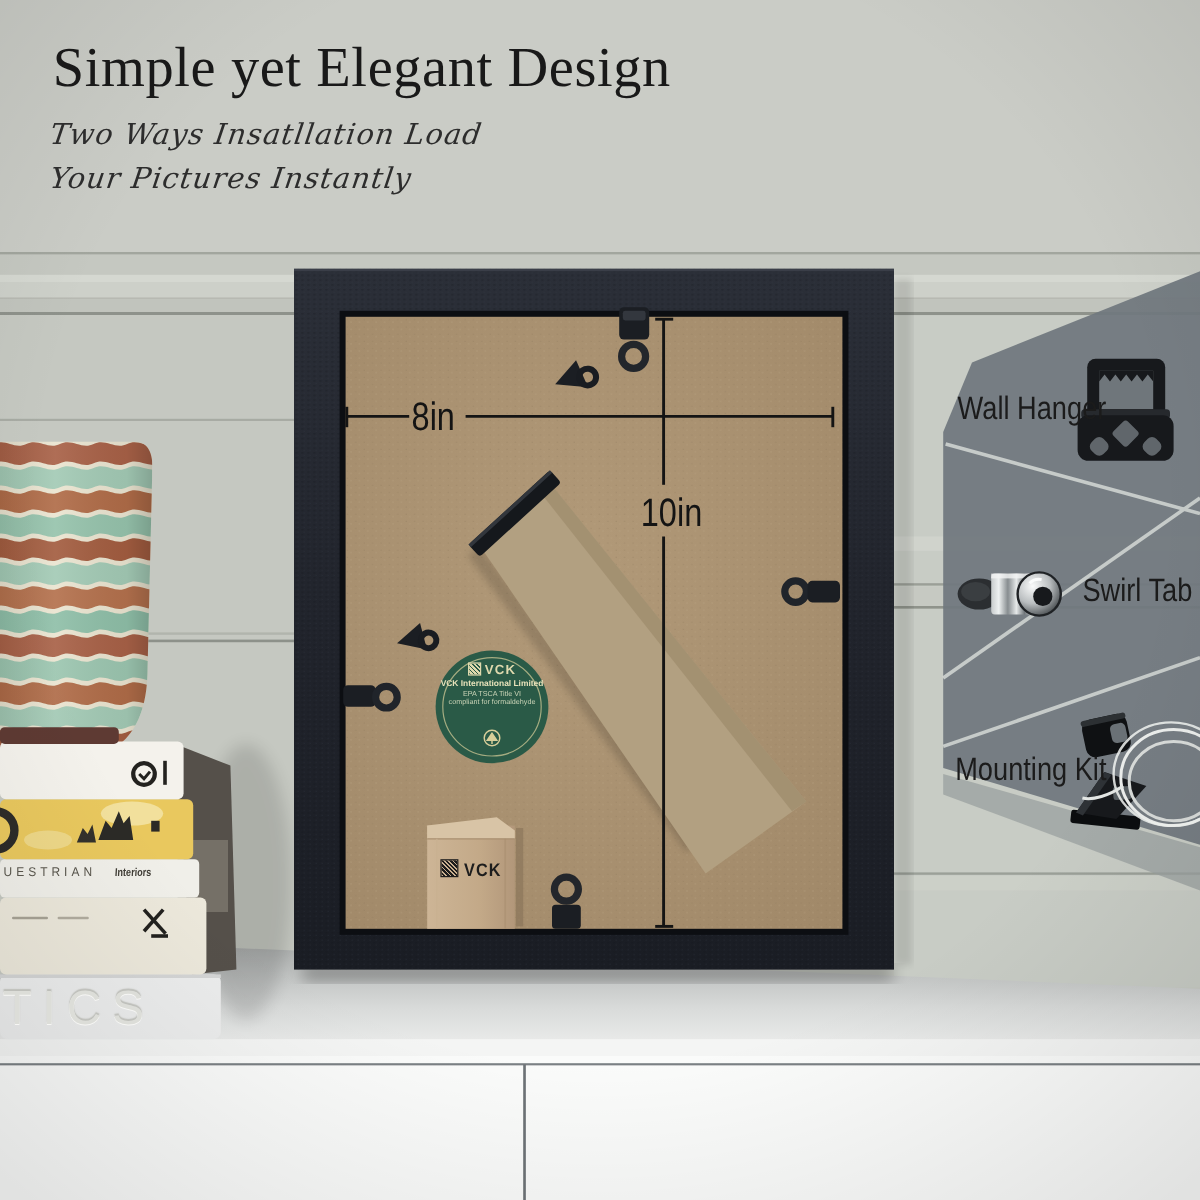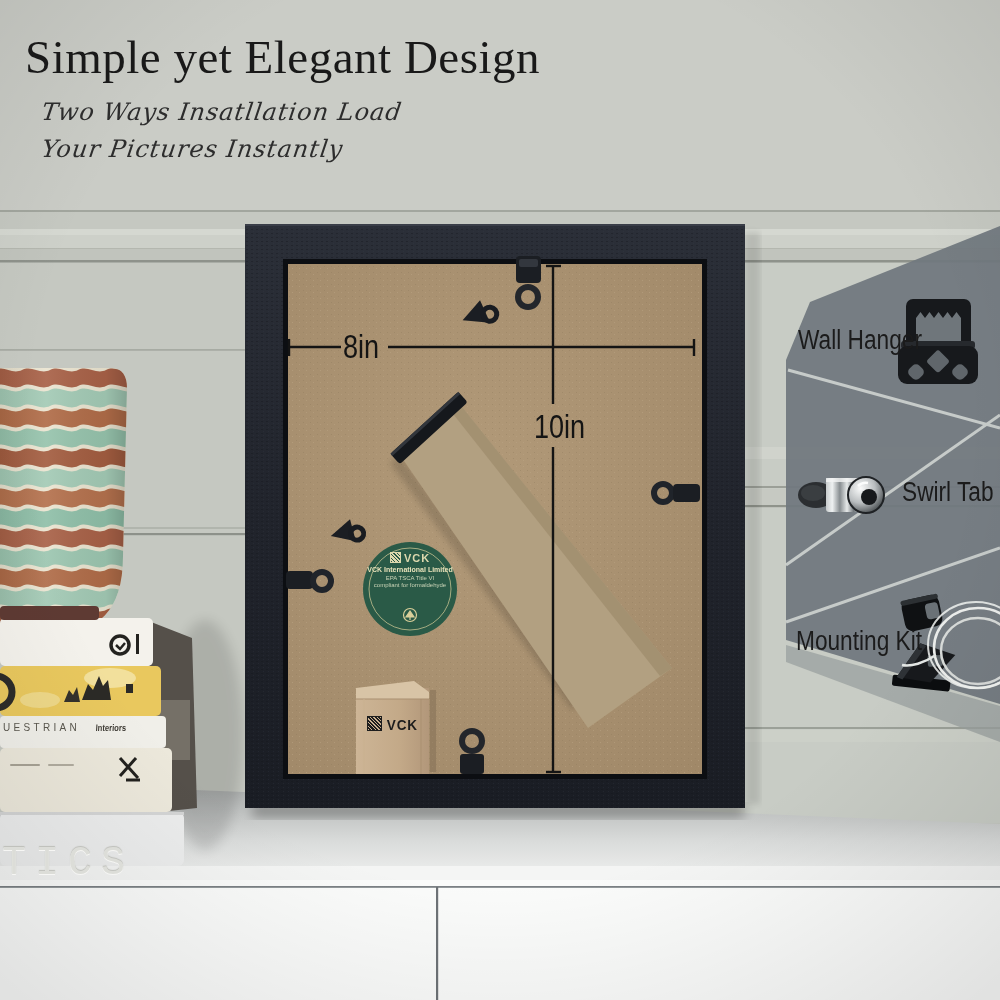--- a/index.html
+++ b/index.html
@@ -16,22 +16,22 @@
   .sticker-box{width:104px;text-align:center;color:#dfd9ae;line-height:1.25;}
   .st-brand{font-size:11px;font-weight:bold;letter-spacing:1px;}
   .st-l1{font-size:7px;font-weight:bold;color:#e8e2ba;}
   .st-l2,.st-l3{font-size:6px;color:#c9d3b6;}
   .bag-brand{font-size:15px;font-weight:bold;color:#1d1d1d;letter-spacing:1px;transform:scaleX(.9);}
   .logo-sq{display:inline-block;width:9px;height:9px;border:1.5px solid currentColor;
            margin-right:3px;position:relative;top:1px;
            background:repeating-linear-gradient(45deg,transparent 0 1px,currentColor 1px 2.5px);}
   .spineA{font-size:10.5px;color:#57544b;letter-spacing:3.5px;transform:scaleX(.95);}
   .spineB{font-size:9.5px;font-weight:bold;color:#3f3c35;transform:scaleX(.8) skewX(-4deg);}
-  .emboss{font-family:Liberation Mono, monospace;font-size:40px;color:#dcddd8;letter-spacing:9px;
-          text-shadow:0 1px 0 #f6f6f4,0 -1px 1px #bdbeb9;margin-top:23px;}
+  .emboss{font-family:Liberation Sans, sans-serif;font-size:40px;color:#dcddd8;letter-spacing:9px;
+          text-shadow:0 1px 0 #f6f6f4,0 -1px 1px #bdbeb9;}
 </style>
 </head>
 <body>
 
 <div id="stage">
 
 <svg id="scene" width="1000" height="1000" viewBox="0 0 1000 1000">
   <defs>
     <linearGradient id="counterTop" x1="0" y1="0" x2="0" y2="1">
       <stop offset="0" stop-color="#aeb1b0"></stop>
@@ -315,21 +315,21 @@
     <line x1="694" y1="339" x2="694" y2="356"></line>
     <line x1="553" y1="266" x2="553" y2="404"></line>
     <line x1="553" y1="447" x2="553" y2="772"></line>
     <line x1="546" y1="266" x2="561" y2="266"></line>
     <line x1="546" y1="772" x2="561" y2="772"></line>
   </g>
 
   <rect x="0" y="0" width="1000" height="1000" fill="url(#vignette)"></rect>
 </svg>
 
-<div class="txt title" style="left:25px;top:30px;font-family:Liberation Serif, serif;">Simple yet Elegant Design</div>
+<div class="txt title" style="left:44px;top:30px;font-family:Liberation Serif, serif;">Simple yet Elegant Design</div>
 <div class="txt script" style="left:40px;top:98px;">Two Ways Insatllation Load</div>
 <div class="txt script" style="left:40px;top:135px;">Your Pictures Instantly</div>
 
 <div class="txt dim cond" style="left:343px;top:328px;">8in</div>
 <div class="txt dim cond" style="left:534px;top:408px;">10in</div>
 
 <div class="txt callout cond" style="left:798px;top:325px;">Wall Hanger</div>
 <div class="txt callout cond" style="left:902px;top:477px;">Swirl Tab</div>
 <div class="txt callout cond" style="left:796px;top:626px;">Mounting Kit</div>
 

